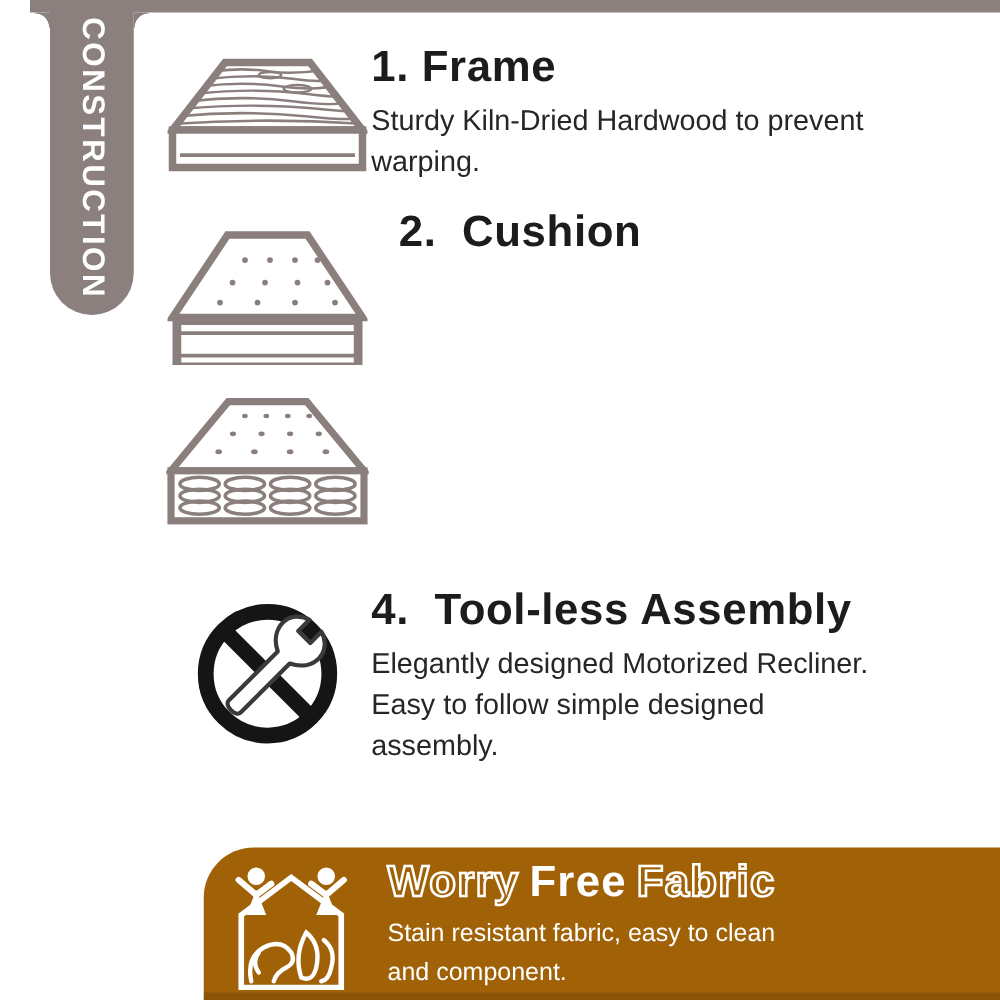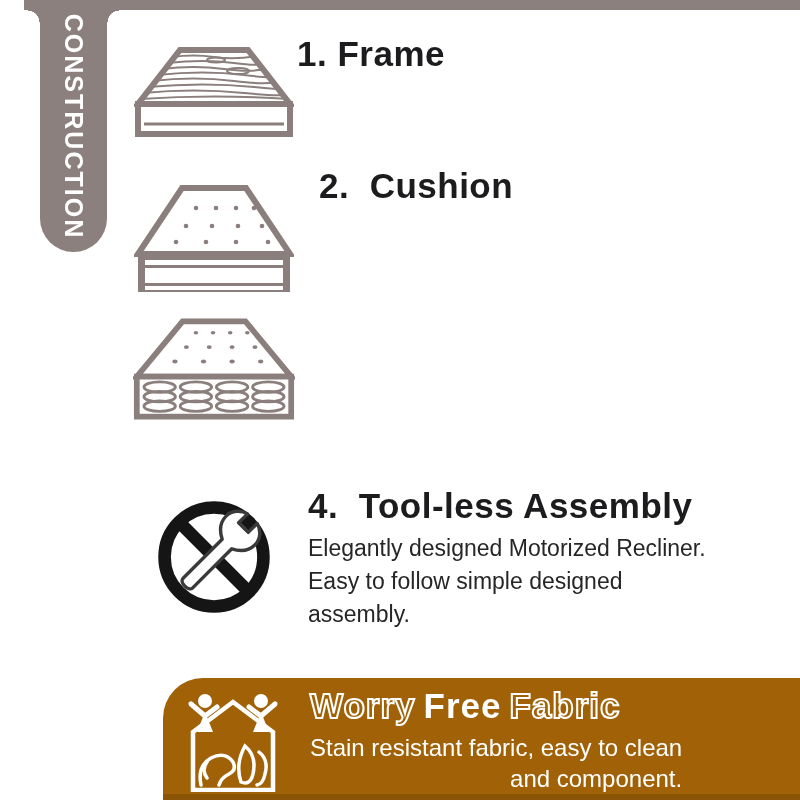--- a/index.html
+++ b/index.html
@@ -22,37 +22,37 @@
   }
   
   .section{position:absolute;left:133px;display:flex;align-items:flex-start;justify-content:center;}
   .icon-box{width:162px;flex:0 0 162px;display:flex;justify-content:center;}
   .sec-text{margin-left:2px;width:490px;}
   .sec-heading{
     font-size:35px;font-weight:bold;color:#1C1C1E;white-space:pre;
     letter-spacing:0.5px;line-height:1.05;margin-bottom:7px;
   }
   .sec-desc{font-size:23px;color:#262626;line-height:33px;}
-  .s1{top:36px;} .s2{top:168px;gap:22px;} .s3{top:306px;} .s4{top:488px;gap:11px;}
+  .s1{top:36px;} .s2{top:168px;gap:22px;} .s3{top:306px;} .s4{top:470px;}
   .s1 .icon-box{padding-top:10px;} .s2 .icon-box{padding-top:16px;}
   .s3 .icon-box{padding-top:9px;} .s4 .icon-box{padding-top:6px;}
   
   .banner{
     position:absolute;left:163px;top:678px;width:698px;height:122px;
     background:#a16207;border-radius:40px 12px 0 0;
   }
   .banner::after{content:"";position:absolute;left:0;right:0;bottom:0;height:6px;background:rgba(0,0,0,0.14);}
   .banner-icon{position:absolute;left:20px;top:12px;}
   .banner-text{position:absolute;left:147px;top:8px;}
   .banner-title{font-size:35px;font-weight:bold;color:#ffffff;letter-spacing:1px;white-space:nowrap;}
   .banner-title .outline{
     color:transparent;-webkit-text-stroke:2px #ffffff;margin-right:8px;
   }
   .banner-title .solid{margin-right:8px;}
-  .banner-subtitle{font-size:24px;color:#ffffff;line-height:31px;margin-top:6px;text-align:right;}
+  .banner-subtitle{font-size:20px;color:#ffffff;line-height:31px;margin-top:6px;}
 </style>
 </head>
 <body>
 
 <div class="top-strip"></div>
 <div class="construction-tab">
   <span class="construction-label">CONSTRUCTION</span>
 </div>
 <div class="fillet fillet-left"></div>
 <div class="fillet fillet-right"></div>
@@ -78,20 +78,22 @@
         <ellipse cx="82" cy="14" rx="9" ry="2.5"></ellipse>
         <ellipse cx="104" cy="25" rx="11" ry="3"></ellipse>
       </g>
       <rect x="4" y="58" width="152" height="30" fill="#ffffff" stroke="#8A7F7D" stroke-width="6"></rect>
       <line x1="10" y1="78" x2="150" y2="78" stroke="#8A7F7D" stroke-width="3"></line>
     </svg>
   </div>
   <div class="sec-text">
     <div class="sec-heading">1. Frame</div>
     <div class="sec-desc">
+      <div>Sturdy Kiln-Dried Hardwood to prevent</div>
+      <div>warping.</div>
     </div>
   </div>
 </div>
 
 <div class="section s2">
   <div class="icon-box">
     <svg width="160" height="110" viewBox="0 0 160 110">
       <polygon points="48,4 112,4 156,70 4,70" fill="#ffffff" stroke="#8A7F7D" stroke-width="6"></polygon>
       <g fill="#8A7F7D">
         <circle cx="62" cy="24" r="2.3"></circle>

